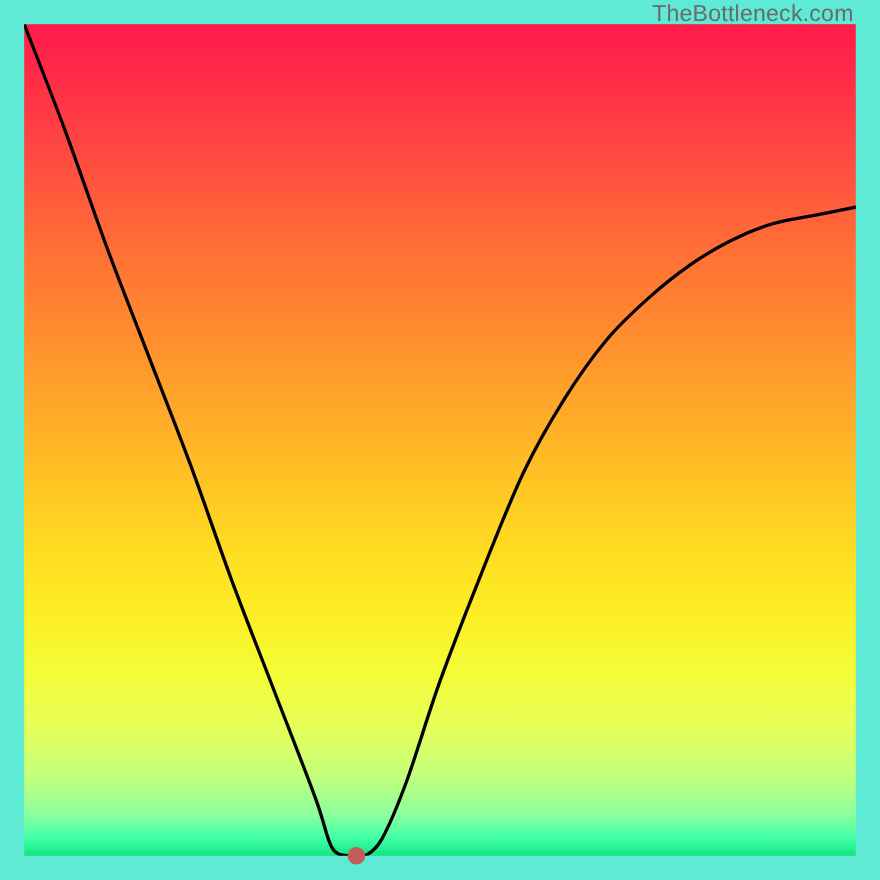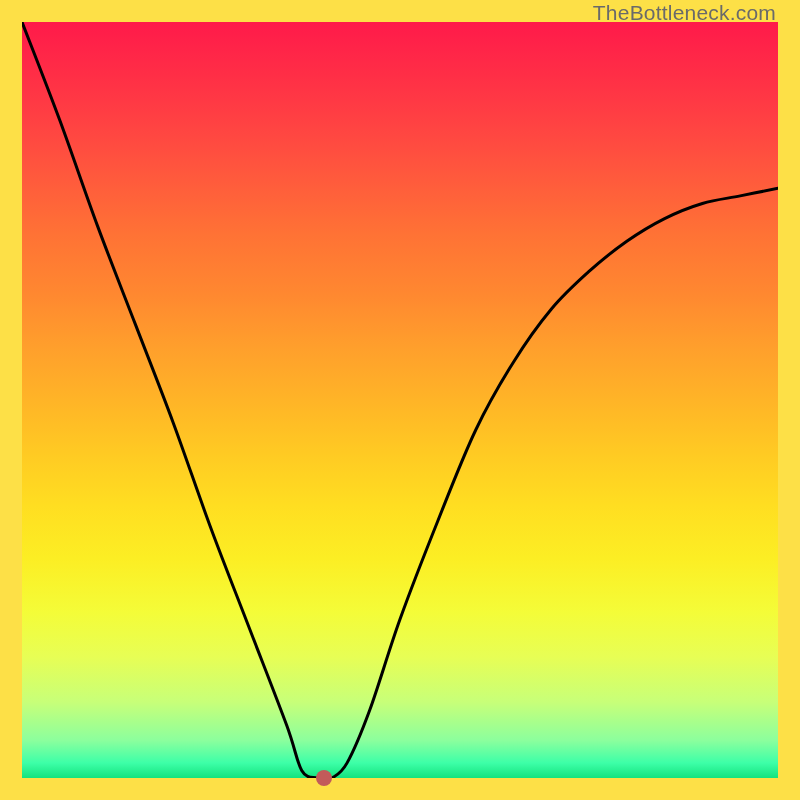--- a/index.html
+++ b/index.html
@@ -8,21 +8,21 @@
     width: 800px;
     height: 800px;
     overflow: hidden;
     background: #000;
     font-family: Arial, Helvetica, sans-serif;
   }
   .frame {
     position: relative;
     width: 800px;
     height: 800px;
-    background: #fde047;
+    background: #5eead4;
   }
   .plot {
     position: absolute;
     left: 22px;
     top: 22px;
     width: 756px;
     height: 756px;
     background: linear-gradient(
       to bottom,
       #ff1a4a 0%,

